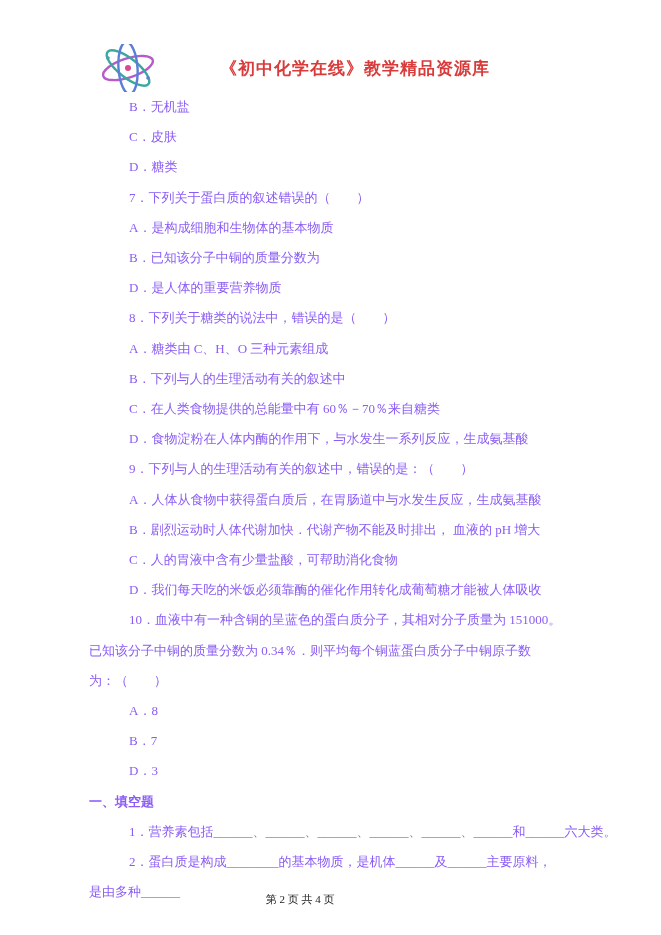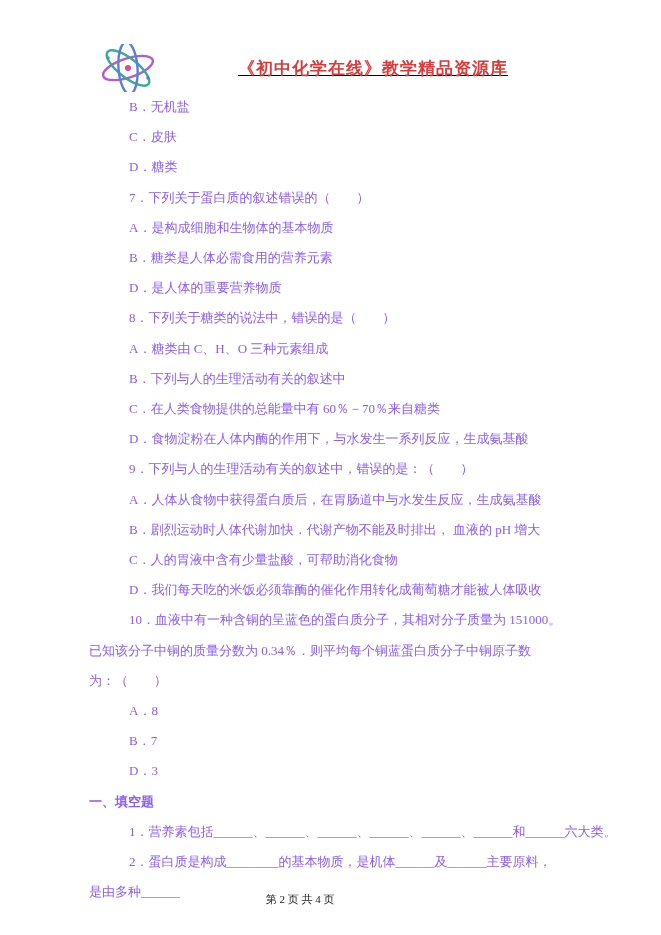--- a/index.html
+++ b/index.html
@@ -22,23 +22,22 @@
     display: flex;
     align-items: center;
   }
   .logo {
     width: 60px;
     height: 48px;
     flex: 0 0 auto;
   }
   .logo svg { width: 60px; height: 48px; display: block; }
   .header-text {
-    margin-left: 80px;
+    margin-left: 62px;
     text-align: center;
-    text-decoration: underline;
   }
   .header-title {
     color: #d93a3a;
     font-weight: bold;
     font-size: 17px;
     letter-spacing: 1px;
     white-space: nowrap;
   }
   .header-url {
     color: #cf9a9a;
@@ -94,21 +93,21 @@
       <div class="header-title">《初中化学在线》教学精品资源库</div>
     </div>
   </div>
 
   <main class="content">
       <p class="line indent-1">B．无机盐</p>
       <p class="line indent-1">C．皮肤</p>
       <p class="line indent-1">D．糖类</p>
       <p class="line indent-1">7．下列关于蛋白质的叙述错误的（　　）</p>
       <p class="line indent-1">A．是构成细胞和生物体的基本物质</p>
-      <p class="line indent-1">B．糖类是人体必需食用的营养元素</p>
+      <p class="line indent-1">B．已知该分子中铜的质量分数为</p>
       <p class="line indent-1">D．是人体的重要营养物质</p>
       <p class="line indent-1">8．下列关于糖类的说法中，错误的是（　　）</p>
       <p class="line indent-1">A．糖类由 C、H、O 三种元素组成</p>
       <p class="line indent-1">B．下列与人的生理活动有关的叙述中</p>
       <p class="line indent-1">C．在人类食物提供的总能量中有 60％－70％来自糖类</p>
       <p class="line indent-1">D．食物淀粉在人体内酶的作用下，与水发生一系列反应，生成氨基酸</p>
       <p class="line indent-1">9．下列与人的生理活动有关的叙述中，错误的是：（　　）</p>
       <p class="line indent-1">A．人体从食物中获得蛋白质后，在胃肠道中与水发生反应，生成氨基酸</p>
       <p class="line indent-1">B．剧烈运动时人体代谢加快．代谢产物不能及时排出， 血液的 pH 增大</p>
       <p class="line indent-1">C．人的胃液中含有少量盐酸，可帮助消化食物</p>

